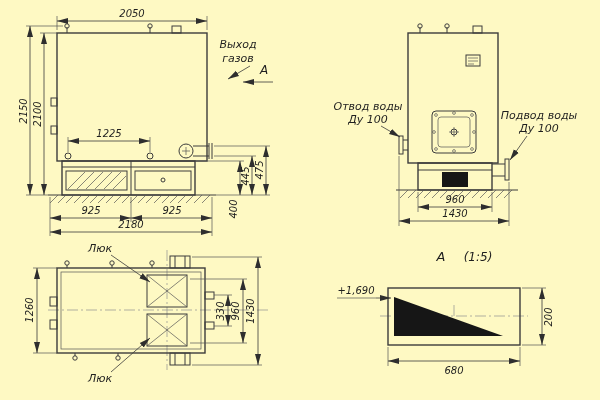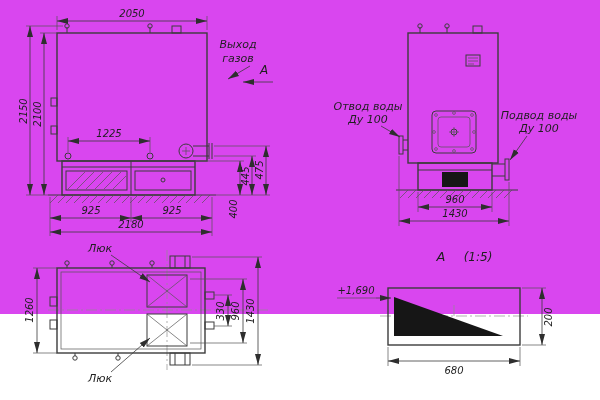--- a/index.html
+++ b/index.html
@@ -1,16 +1,16 @@
 <!DOCTYPE html>
 <html><head>
 <meta charset="utf-8">
 <style>
   html,body{margin:0;padding:0;background:#ffffff;width:600px;height:400px;overflow:hidden}
-  .sheet{width:600px;height:314px;background:#d946ef}
+  .sheet{width:600px;height:400px;background:#fef9c3}
   svg{display:block}
   .ol{stroke:#3c3c3c;stroke-width:1.4;fill:none;stroke-linecap:square}
   .ml{stroke:#3c3c3c;stroke-width:1;fill:none}
   .tl{stroke:#555;stroke-width:.7;fill:none}
   .dl{stroke:#3a3a3a;stroke-width:.8;fill:none}
   .cl{stroke:#8f8f8f;stroke-width:.7;fill:none;stroke-dasharray:11 3 2 3}
   .dim{font:italic 10px "DejaVu Sans",sans-serif;fill:#1f1f1f;text-anchor:middle}
   .lbl{font:italic 11px "DejaVu Sans",sans-serif;fill:#1f1f1f;text-anchor:middle}
   .ttl{font:italic 13px "DejaVu Sans",sans-serif;fill:#1f1f1f;text-anchor:middle}
   .sm{font:italic 12px "DejaVu Sans",sans-serif;fill:#1f1f1f;text-anchor:middle}

